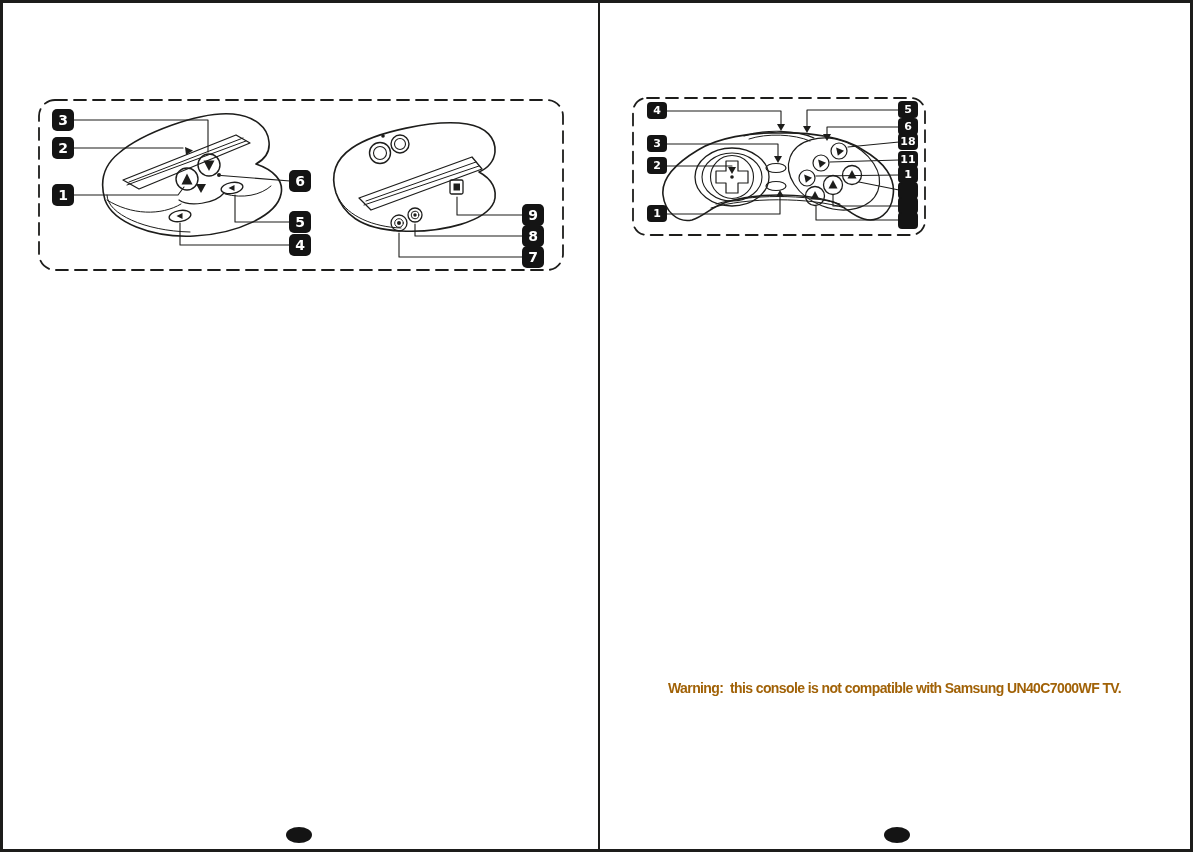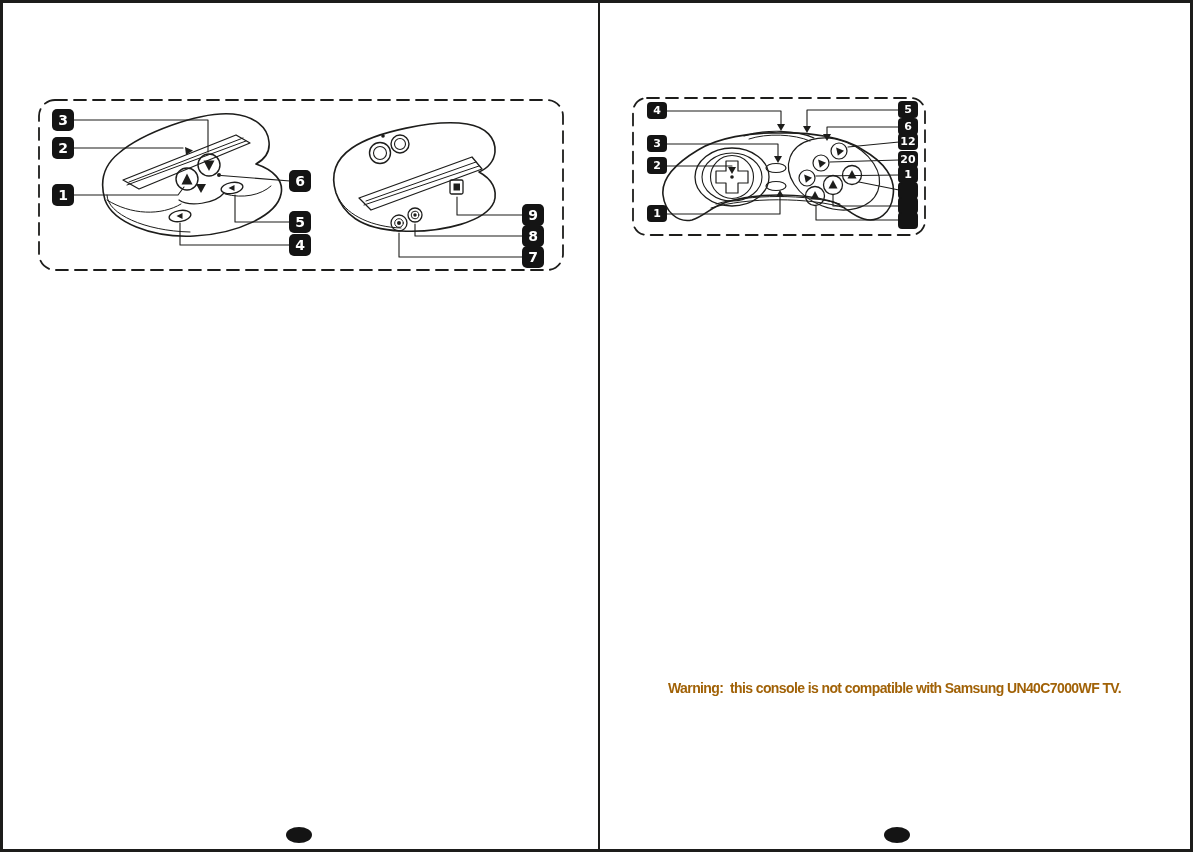--- a/index.html
+++ b/index.html
@@ -170,22 +170,22 @@
   <div class="co" style="left:520px;top:223px">8</div>
   <div class="co" style="left:520px;top:244px">7</div>
 
   <div class="co s" style="left:645px;top:100px">4</div>
   <div class="co s" style="left:645px;top:133px">3</div>
   <div class="co s" style="left:645px;top:155px">2</div>
   <div class="co s" style="left:645px;top:203px">1</div>
 
   <div class="co s" style="left:896px;top:99px">5</div>
   <div class="co s" style="left:896px;top:116px">6</div>
-  <div class="co s" style="left:896px;top:131px">12</div>
-  <div class="co s" style="left:896px;top:149px">20</div>
+  <div class="co s" style="left:896px;top:131px">18</div>
+  <div class="co s" style="left:896px;top:149px">11</div>
   <div class="co s" style="left:896px;top:164px">1</div>
   <div class="co s" style="left:896px;top:180px"></div>
   <div class="co s" style="left:896px;top:195px"></div>
   <div class="co s" style="left:896px;top:210px"></div>
 
   <div class="warning">Warning:  this console is not compatible with Samsung UN40C7000WF TV.</div>
 
   <div class="page-dot" style="left:283px;top:824px"></div>
   <div class="page-dot" style="left:881px;top:824px"></div>
 

